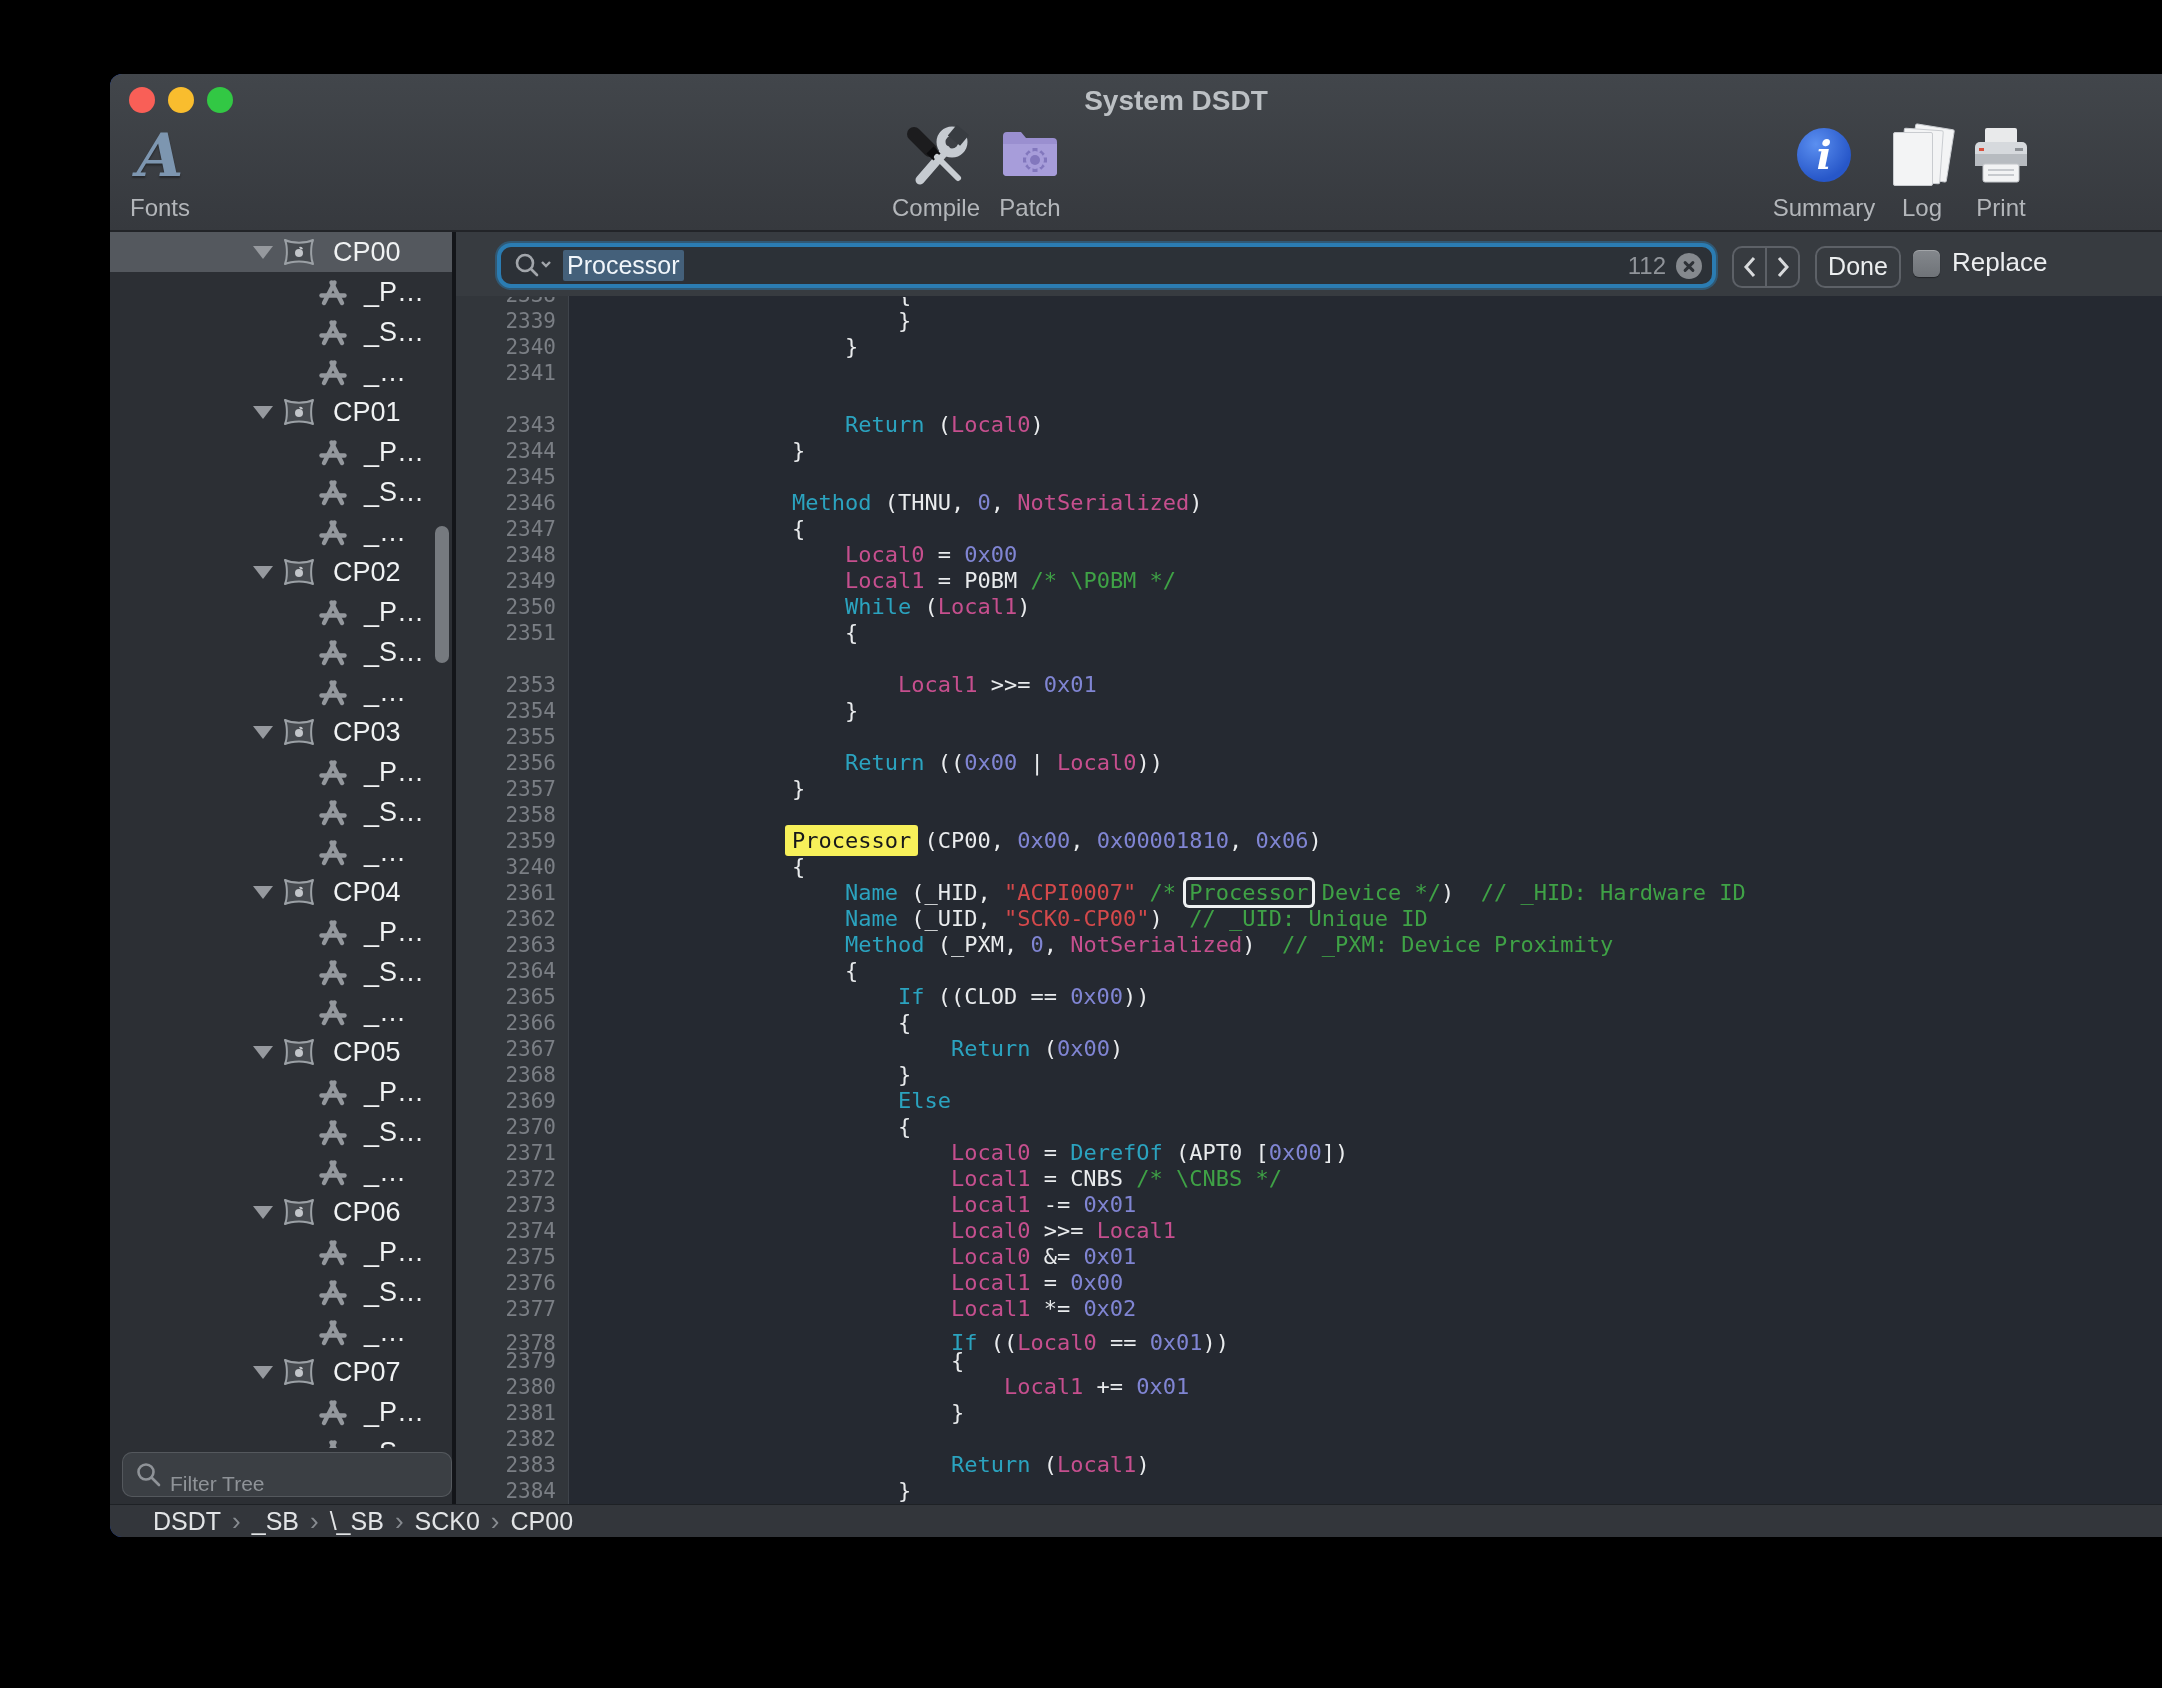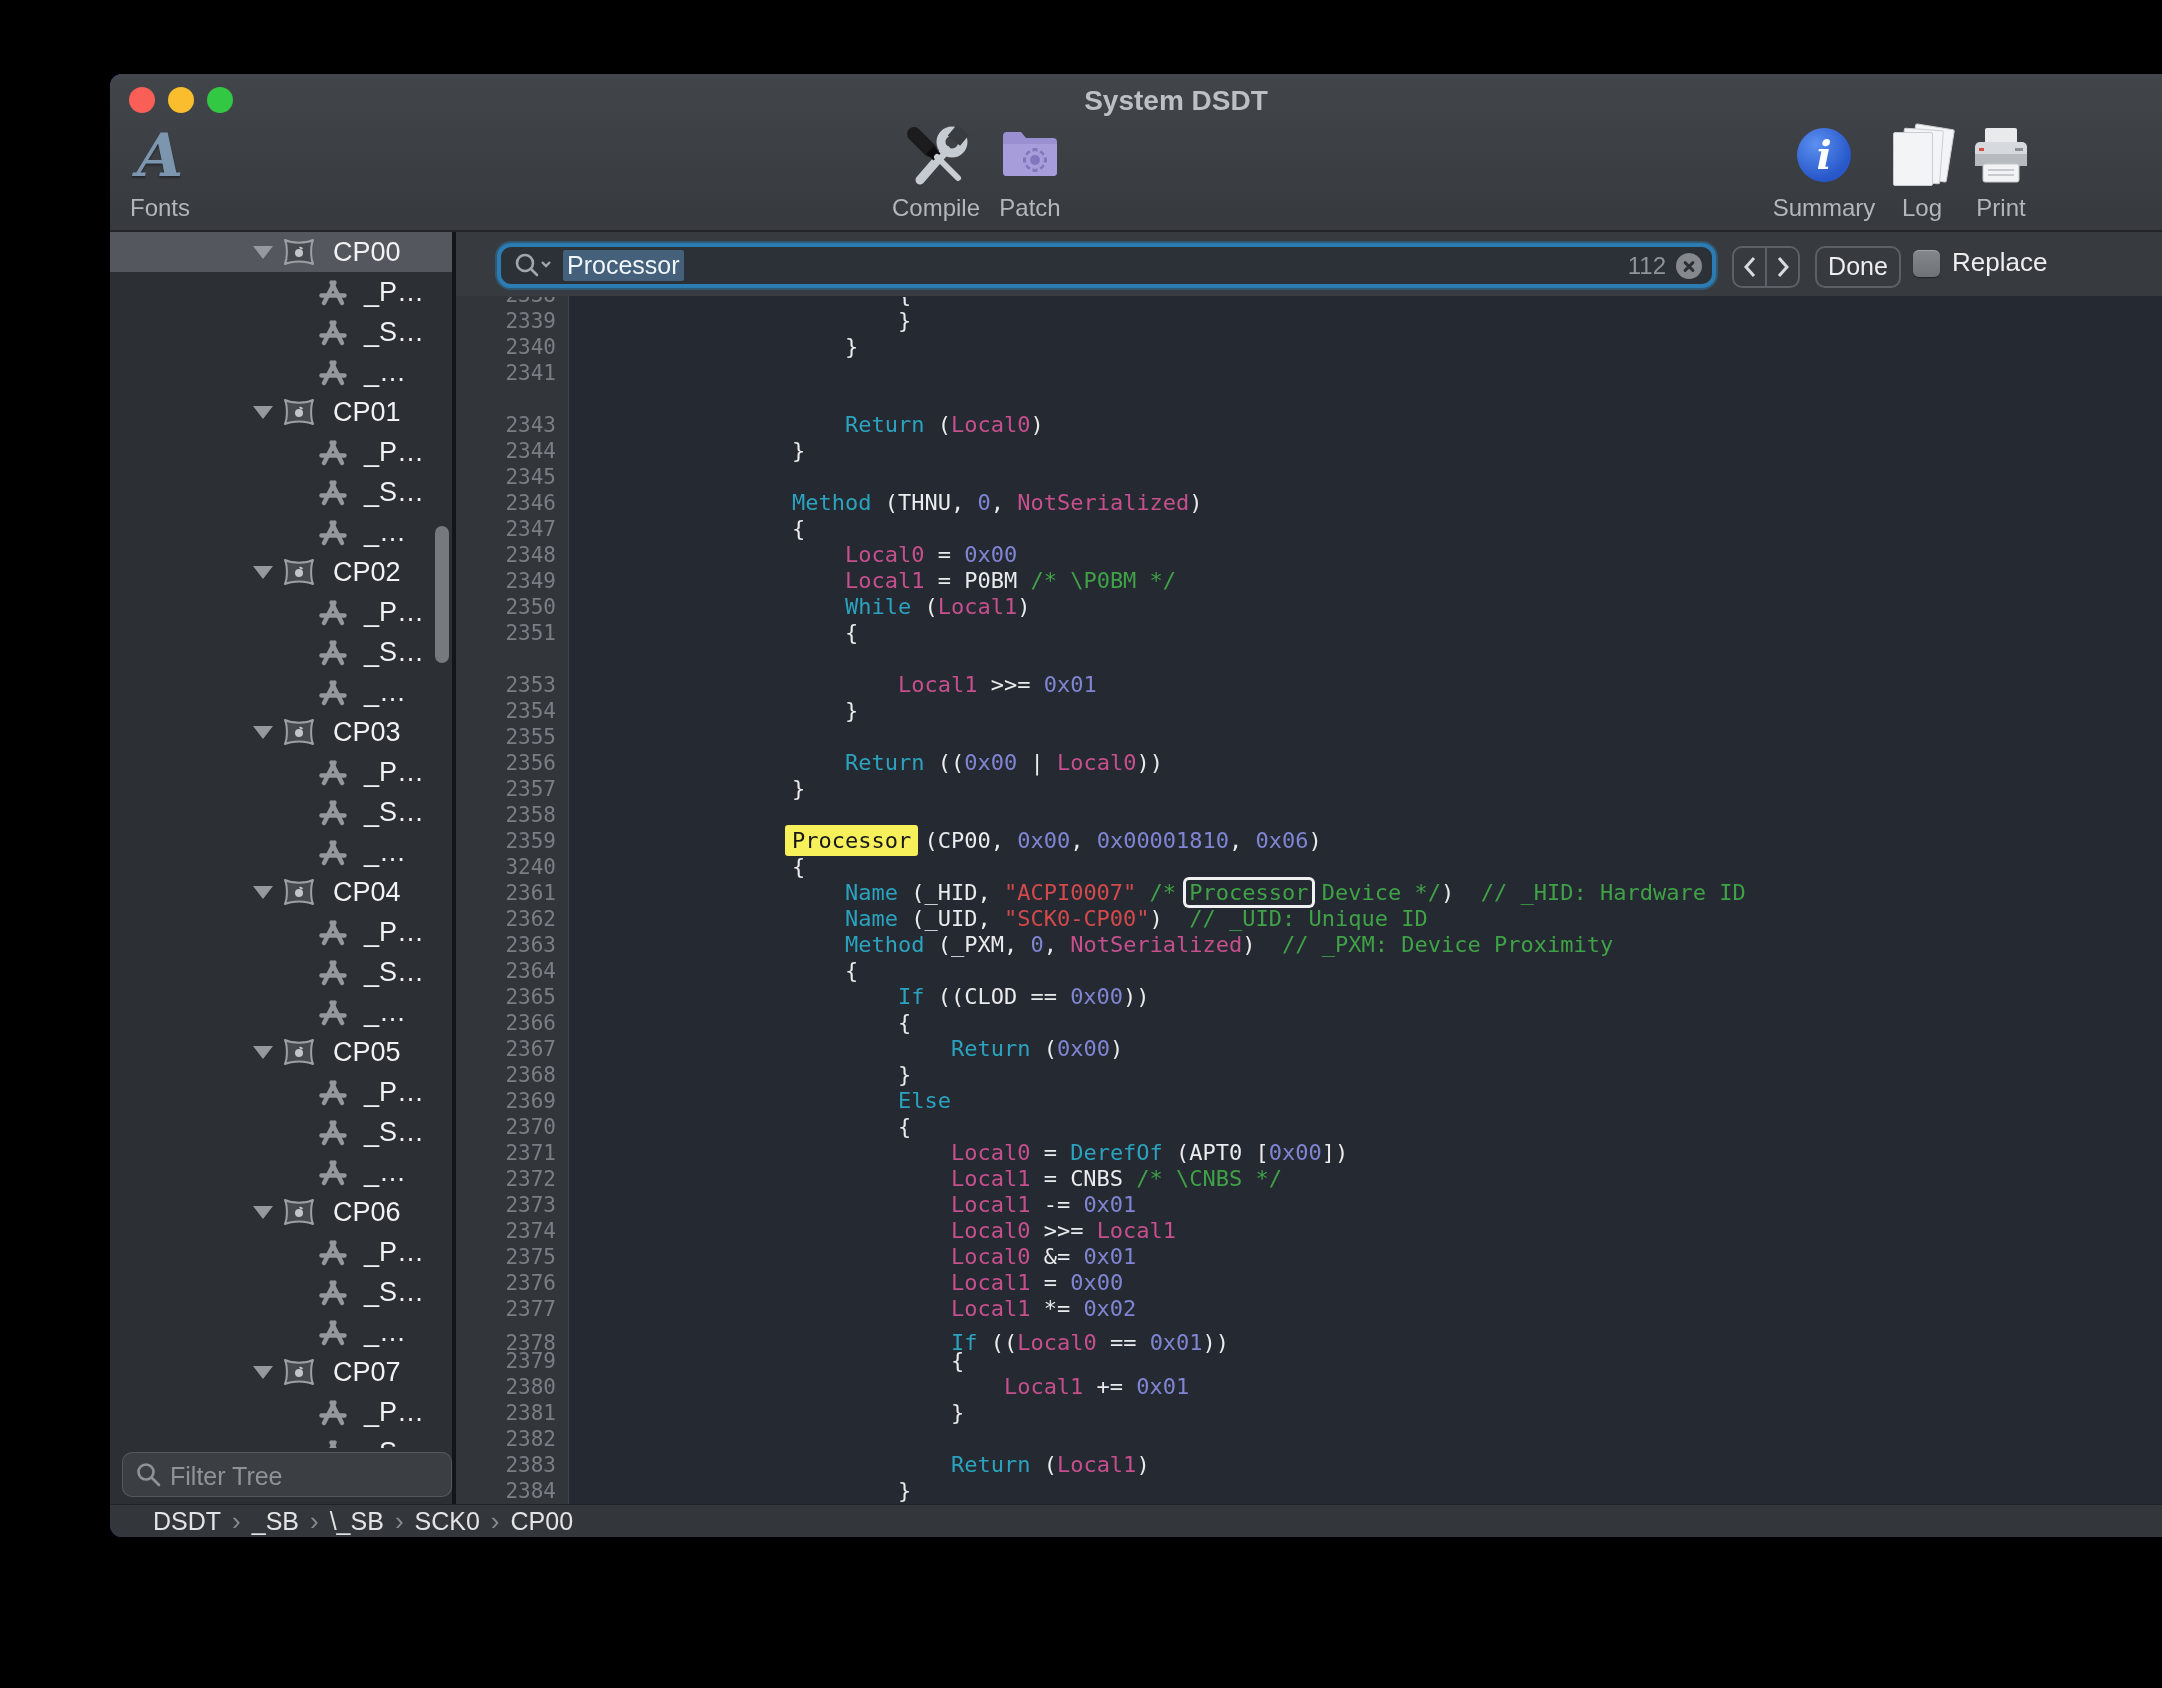--- a/index.html
+++ b/index.html
@@ -38,21 +38,21 @@
   .node-icon{position:absolute;top:4px;}
   .p-icon{left:172px;}
   .c-icon{left:206px;}
   .tree-label{position:absolute;top:5px;font-size:27px;color:#f0f2f3;white-space:nowrap;}
   .p-label{left:223px;font-weight:500;}
   .c-label{left:254px;}
   .side-scroll{position:absolute;left:325px;top:294px;width:14px;height:137px;border-radius:7px;
                background:#8a8d92;opacity:.8;}
   .filter-box{position:absolute;left:12px;bottom:8px;width:330px;height:45px;border-radius:10px;
               background:#3b3f44;box-shadow:inset 0 0 0 1px #54585d;}
-  .filter-ph{position:absolute;left:48px;top:10px;font-size:25px;color:#8f9398;}
+  .filter-ph{position:absolute;left:48px;top:20px;font-size:21px;color:#8f9398;}
   .vsplit{position:absolute;left:342px;top:158px;width:4px;bottom:32px;background:#131519;}
   
   .right-col{position:absolute;left:346px;top:158px;right:0;bottom:32px;background:#32363b;overflow:hidden;}
   .code-bg{position:absolute;left:112px;top:64px;right:0;bottom:0;background:#252931;border-left:1px solid #3f444b;}
   .lines-clip{position:absolute;left:0;top:65px;right:0;bottom:0;overflow:hidden;}
   .ln-row{position:absolute;left:0;right:0;height:26px;font-family:"DejaVu Sans Mono",monospace;
           font-size:22px;line-height:26px;}
   .ln-num{position:absolute;left:0;width:100px;text-align:right;color:#7b7f85;font-size:21px;}
   .ln-code{position:absolute;left:230px;white-space:pre;}
   .tk-p{color:var(--pln);} .tk-k{color:var(--kw);} .tk-v{color:var(--vr);}

